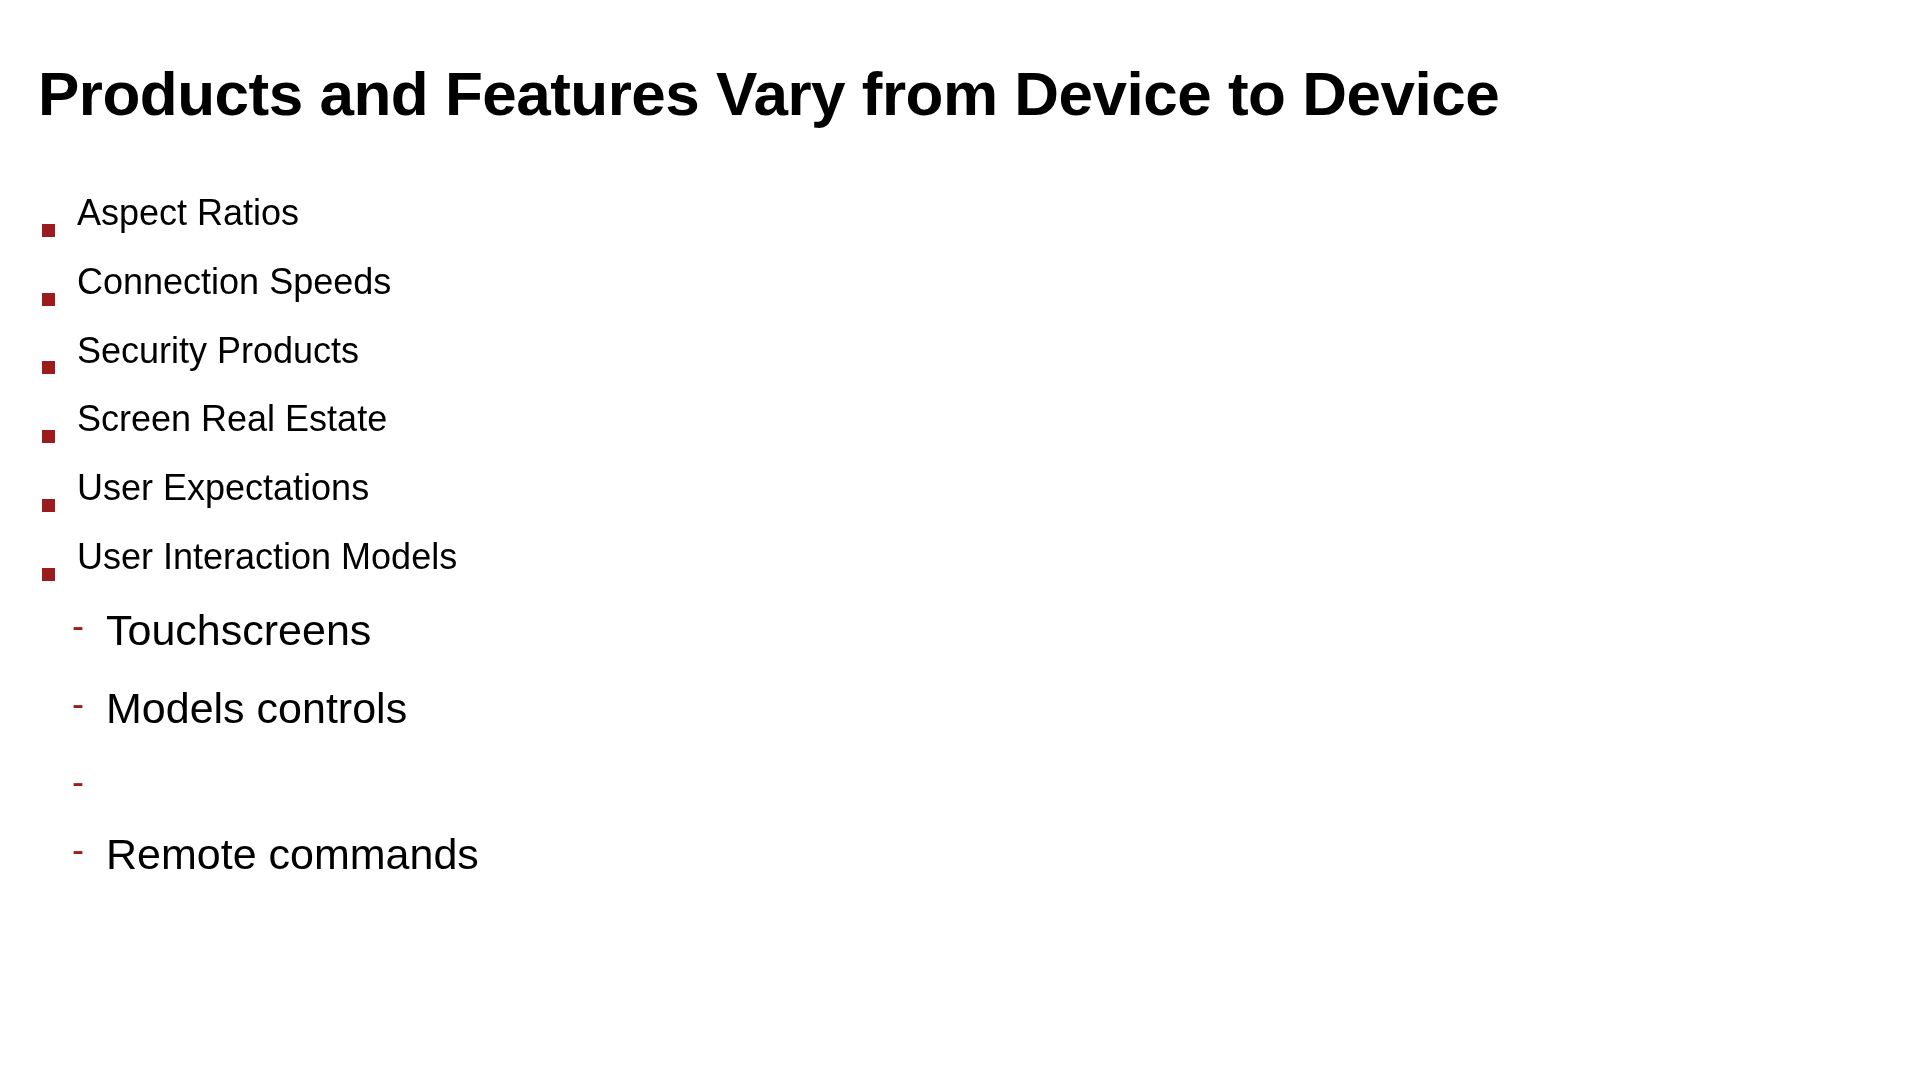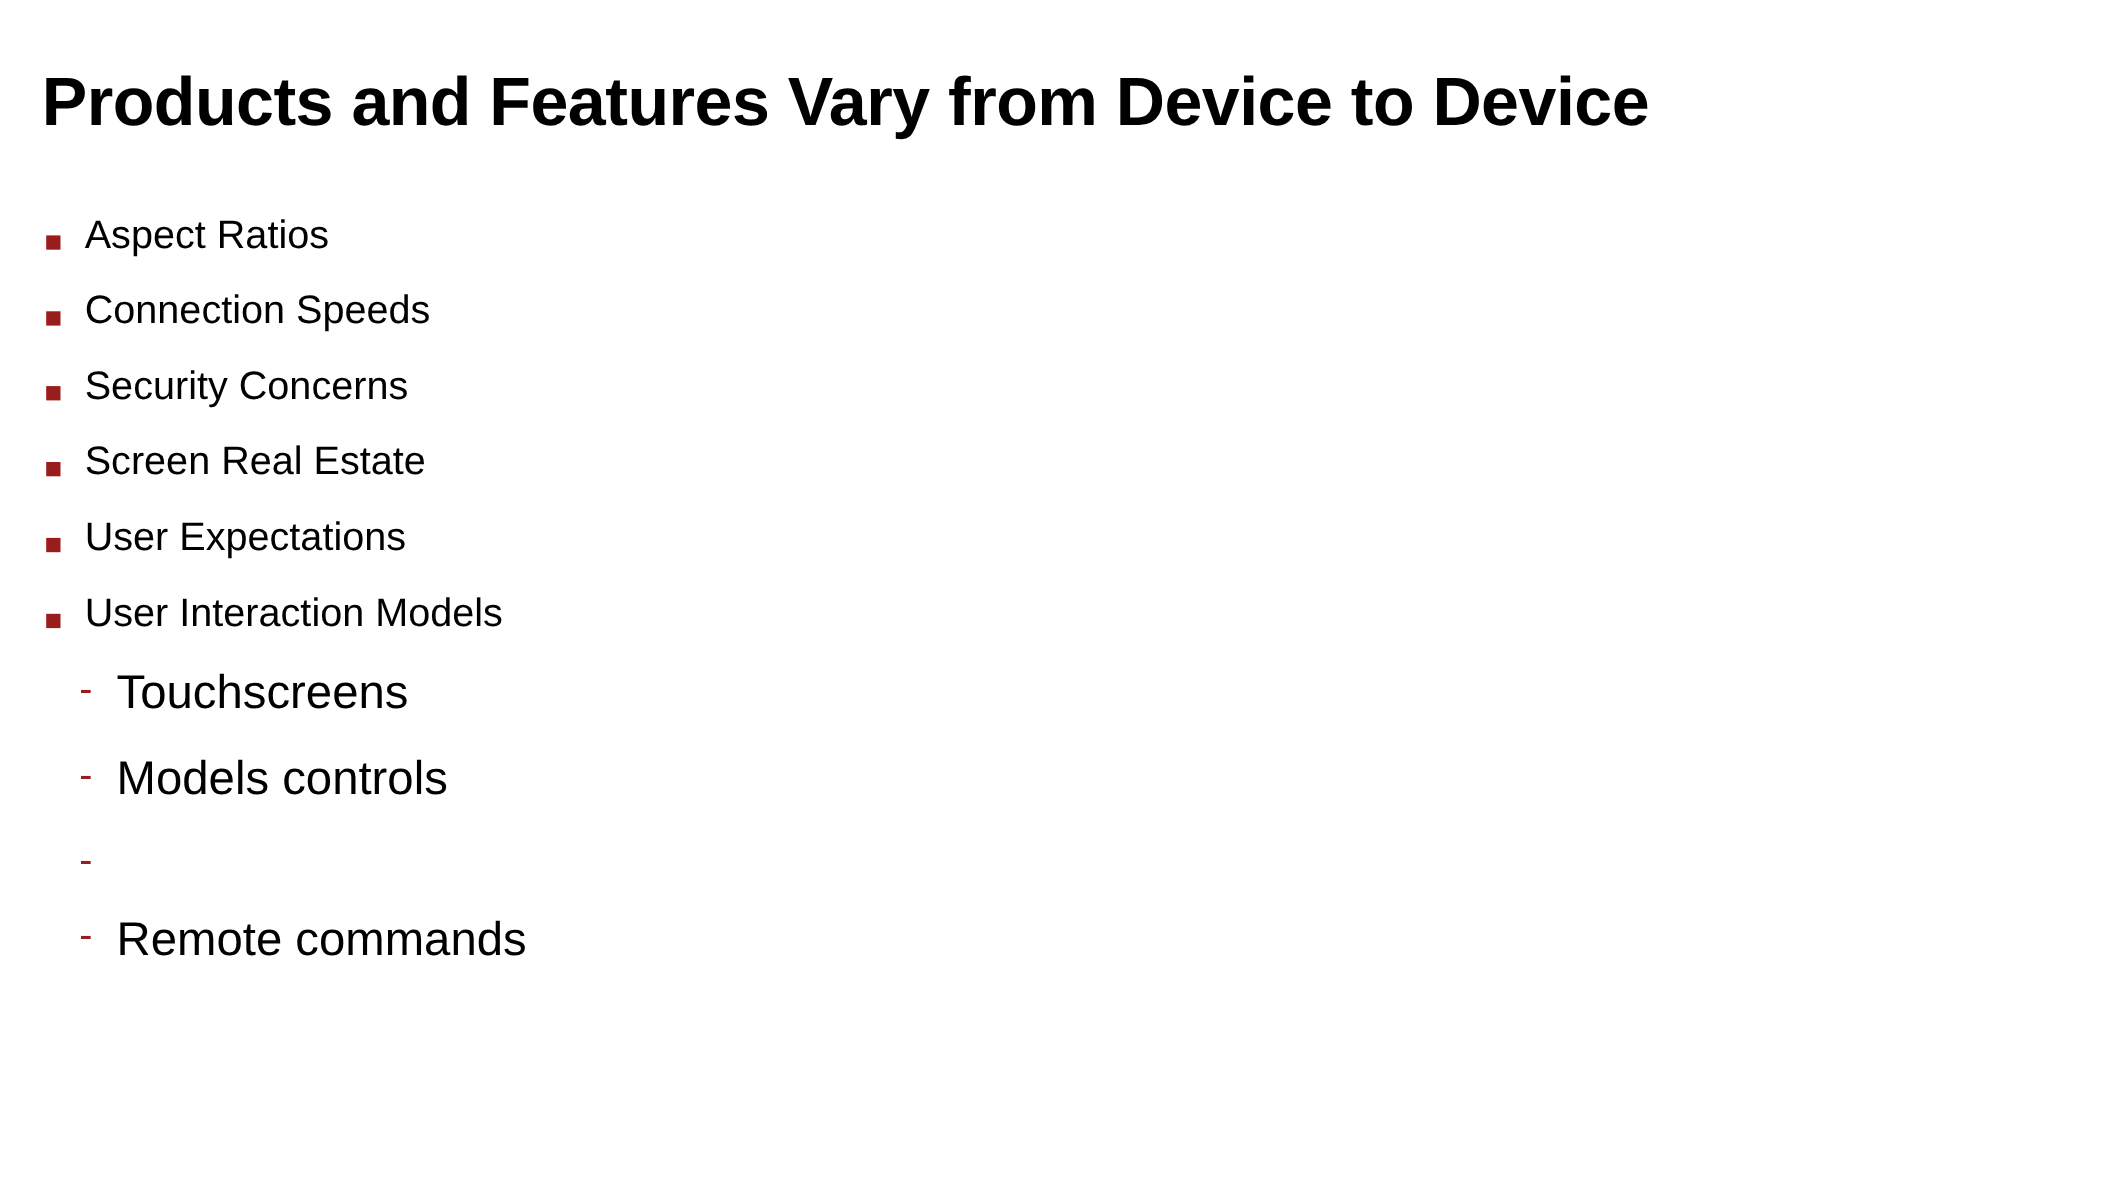--- a/index.html
+++ b/index.html
@@ -30,21 +30,21 @@
       letter-spacing: -0.5px;
       margin-top: 20px;
     }
     .content {
       position: absolute;
       top: 190px;
       left: 42px;
     }
     .bullet-item {
       display: flex;
-      align-items: center;
+      align-items: flex-end;
       margin-bottom: 22px;
     }
     .bullet-square {
       width: 13px;
       height: 13px;
       background: #9b1c1c;
       margin-top: 14px;
       margin-right: 22px;
       flex-shrink: 0;
     }
@@ -130,21 +130,21 @@
     <div class="bullet-item">
       <div class="bullet-square"></div>
       <div class="bullet-text">Aspect Ratios</div>
     </div>
     <div class="bullet-item">
       <div class="bullet-square"></div>
       <div class="bullet-text">Connection Speeds</div>
     </div>
     <div class="bullet-item">
       <div class="bullet-square"></div>
-      <div class="bullet-text">Security Concerns</div>
+      <div class="bullet-text">Security Products</div>
     </div>
     <div class="bullet-item">
       <div class="bullet-square"></div>
       <div class="bullet-text">Screen Real Estate</div>
     </div>
     <div class="bullet-item">
       <div class="bullet-square"></div>
       <div class="bullet-text">User Expectations</div>
     </div>
     <div class="bullet-item">

